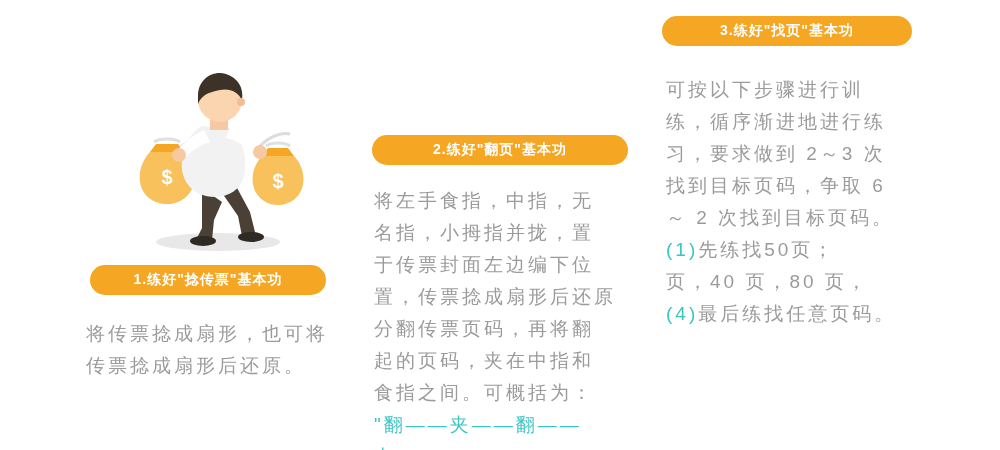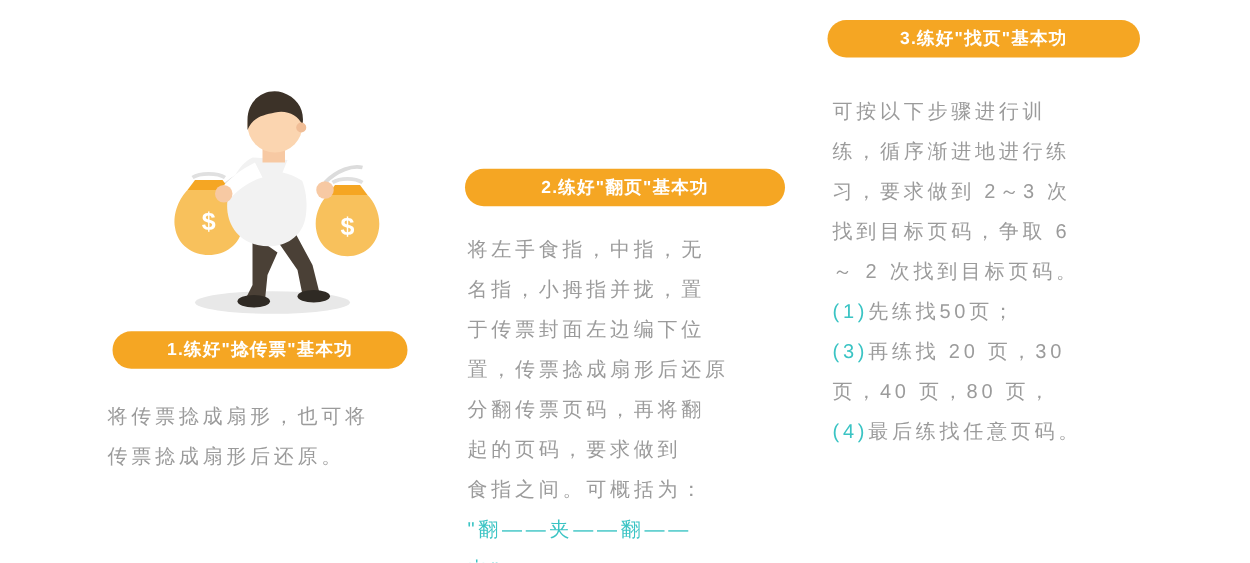--- a/index.html
+++ b/index.html
@@ -36,21 +36,21 @@
     box-sizing: border-box;
   }
   #pill-1 { left: 90px;  top: 265px; width: 236px; height: 30px; }
   #pill-2 { left: 372px; top: 135px; width: 256px; height: 30px; }
   #pill-3 { left: 662px; top: 16px;  width: 250px; height: 30px; }
 
   
   .body-text {
     position: absolute;
     color: #9b9b9b;
-    font-size: 16px;
+    font-size: 19px;
     line-height: 32px;
     letter-spacing: 3px;
     box-sizing: border-box;
   }
   #text-1 {
     left: 86px;
     top: 318px;
     width: 250px;
     text-align: left;
   }
@@ -141,42 +141,39 @@
   </div>
 
   <div class="pill" id="pill-2">2.练好"翻页"基本功</div>
 
   <div class="body-text" id="text-2">
     <span class="line">将左手食指，中指，无</span>
     <span class="line">名指，小拇指并拢，置</span>
     <span class="line">于传票封面左边编下位</span>
     <span class="line">置，传票捻成扇形后还原</span>
     <span class="line">分翻传票页码，再将翻</span>
-    <span class="line">起的页码，要求做到</span>
+    <span class="line">起的页码，夹在中指和</span>
     <span class="line">食指之间。可概括为：</span>
     <span class="line teal">"翻——夹——翻——</span>
     <span class="line teal">夹"。</span>
   </div>
 
   <div class="pill" id="pill-3">3.练好"找页"基本功</div>
 
   <div class="body-text" id="text-3">
     <span class="line">可按以下步骤进行训</span>
     <span class="line">练，循序渐进地进行练</span>
     <span class="line">习，要求做到 2～3 次</span>
     <span class="line">找到目标页码，争取 6</span>
     <span class="line">～ 2 次找到目标页码。</span>
 
     <span class="line">
       <span class="teal-num">(1)</span><span>先练找50页；</span>
     </span>
     <span class="line">
-      <span class="teal-num">(3)</span><span>再练找 20 页，30</span>
-    </span>
-    <span class="line">
       <span class="teal-num"></span><span>页，40 页，80 页，</span>
     </span>
     <span class="line">
       <span class="teal-num">(4)</span><span>最后练找任意页码。</span>
     </span>
   </div>
 
 </div>
 
 </body></html>

